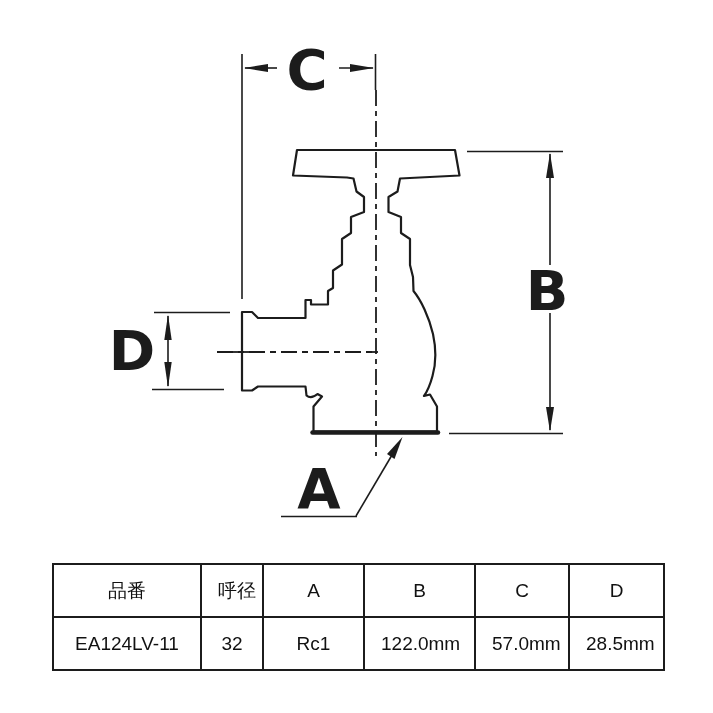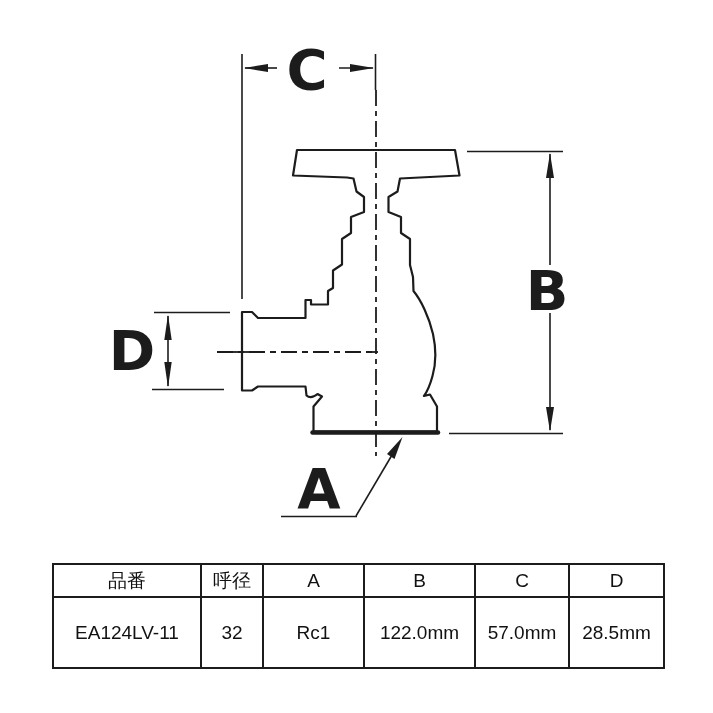--- a/index.html
+++ b/index.html
@@ -13,21 +13,21 @@
     font-weight:bold;fill:#1c1c1c;
   }
   table.dim-table{
     position:absolute;left:52px;top:563px;width:611px;height:106px;
     border-collapse:collapse;table-layout:fixed;
     font-family:"Liberation Sans",sans-serif;font-size:19px;color:#111;
     background:#ffffff;
   }
   table.dim-table th,table.dim-table td{
     border:2px solid #1c1c1c;text-align:center;vertical-align:middle;
-    padding:6px;font-weight:normal;white-space:nowrap;overflow:hidden;
+    padding:16px;font-weight:normal;white-space:nowrap;overflow:hidden;
     line-height:1;
   }
   table.dim-table thead tr{height:29px;}
   table.dim-table tbody tr{height:18px;}
 </style>
 </head>
 <body>
 
 <div class="canvas">
 

